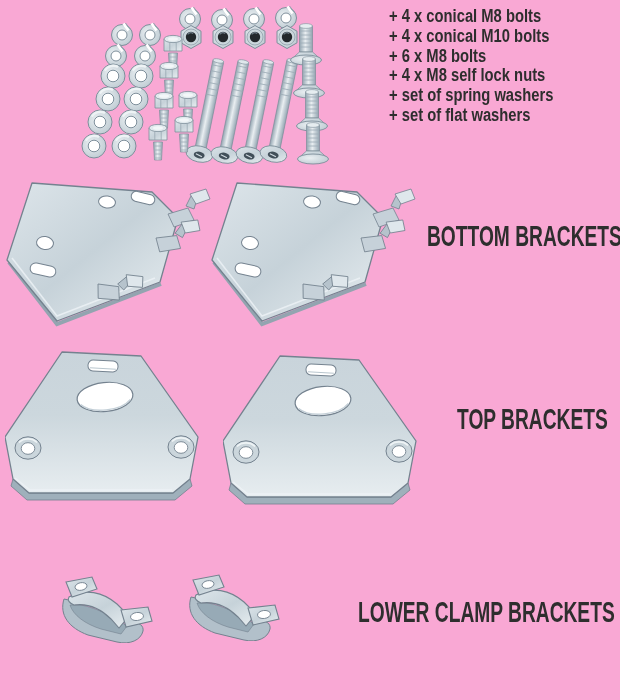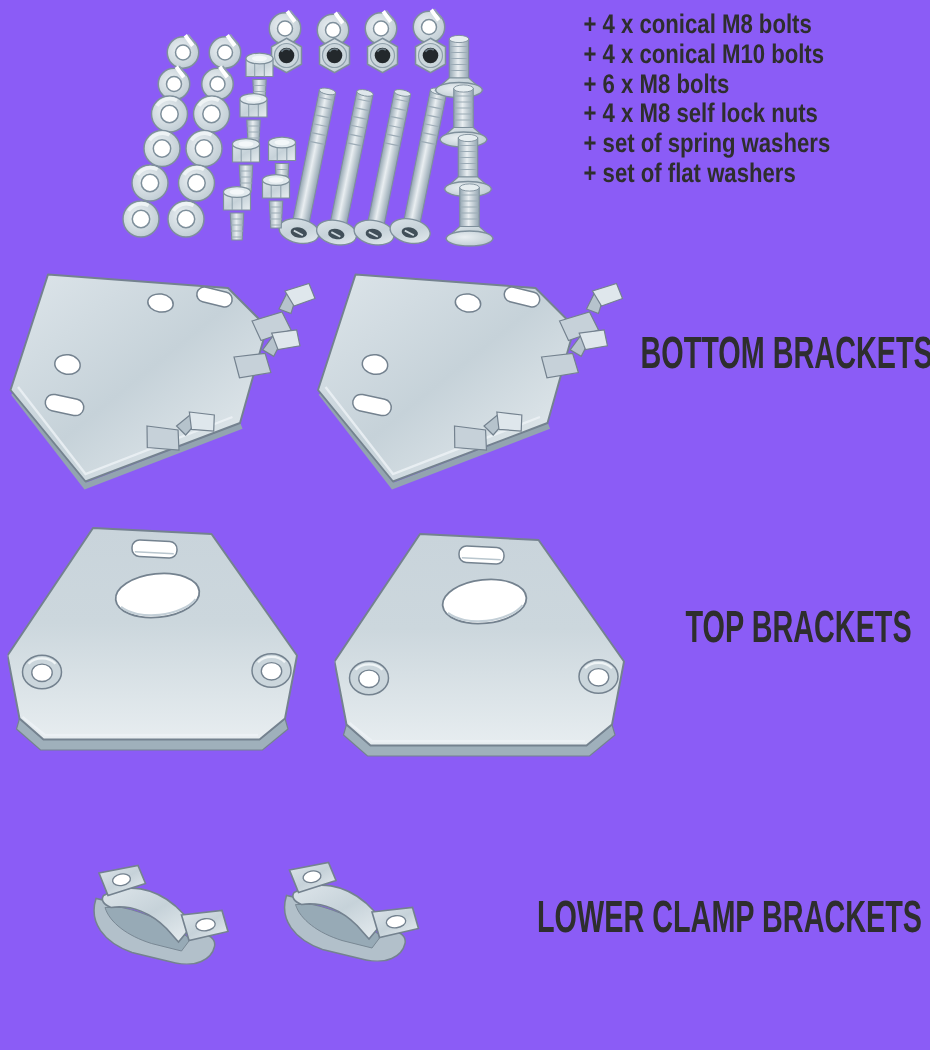--- a/index.html
+++ b/index.html
@@ -1,17 +1,17 @@
 <!DOCTYPE html>
 <html><head>
 <meta charset="utf-8">
 <style>
   html,body{margin:0;padding:0;background:#ffffff;}
   .canvas{
-    position:relative;width:620px;height:700px;background:#8b5cf6;
+    position:relative;width:620px;height:700px;background:#f9a8d4;
     overflow:hidden;font-family:"Liberation Sans",sans-serif;
   }
   .canvas svg{position:absolute;display:block;}
   .parts-list{
     position:absolute;left:389px;top:7px;
     transform:scaleX(.82);transform-origin:0 0;
     color:#2e2e2e;font-weight:bold;font-size:18px;line-height:19.8px;
     white-space:nowrap;
   }
   .section-label{

